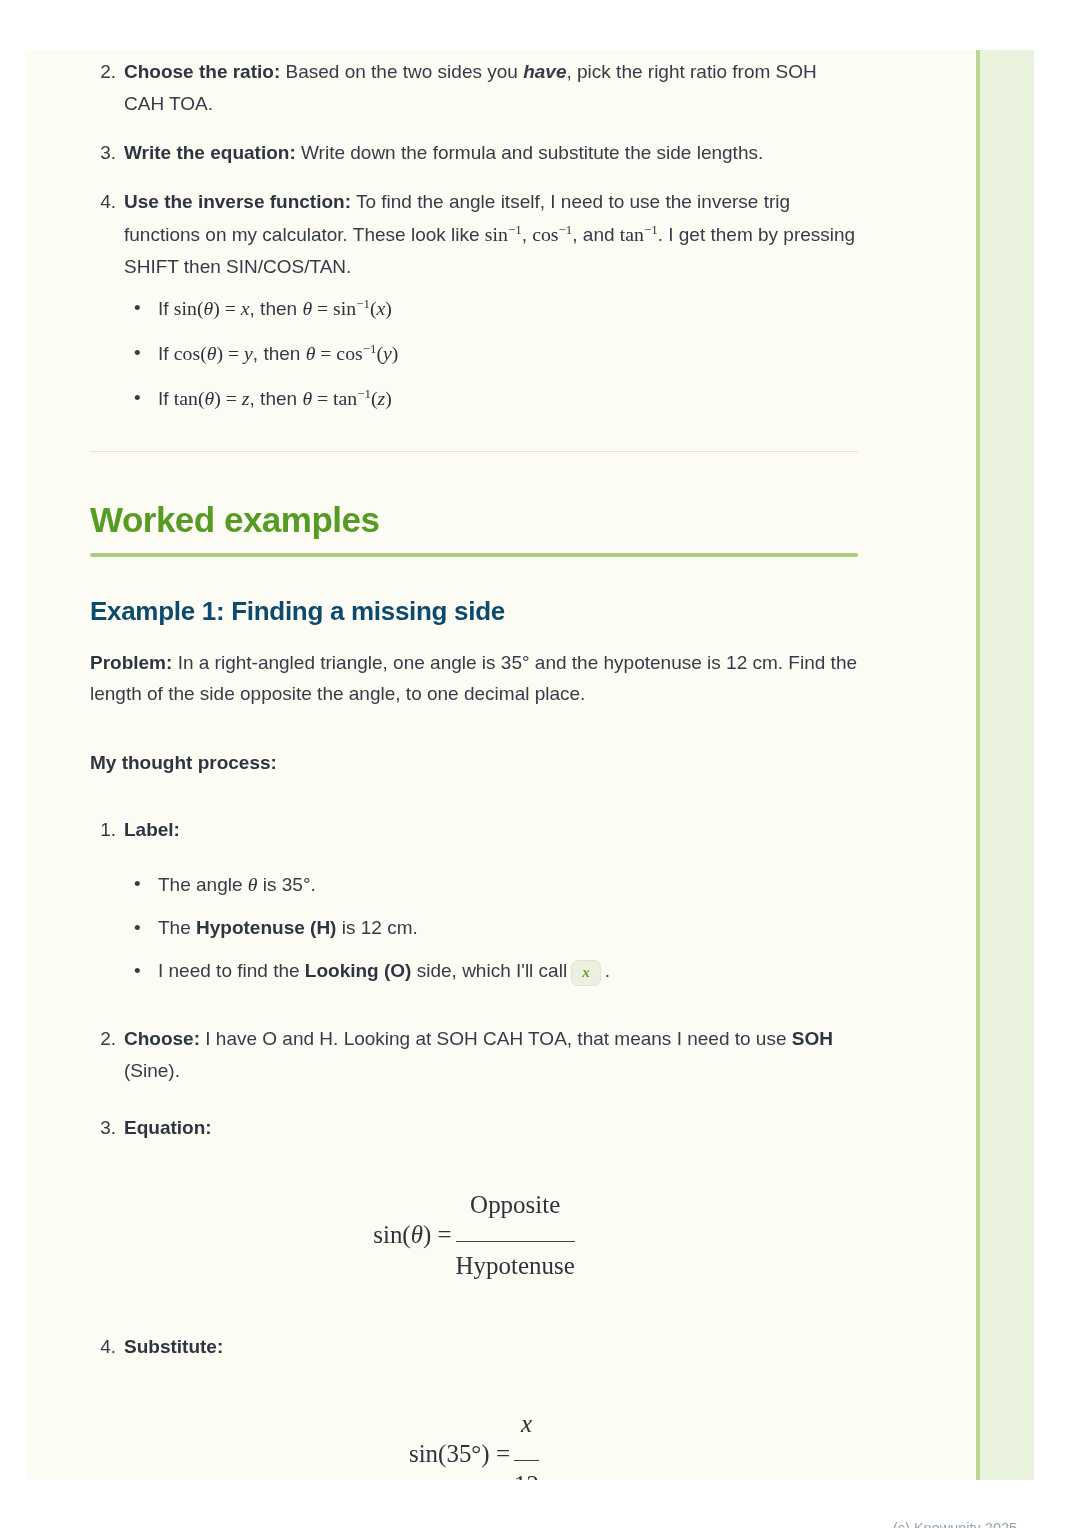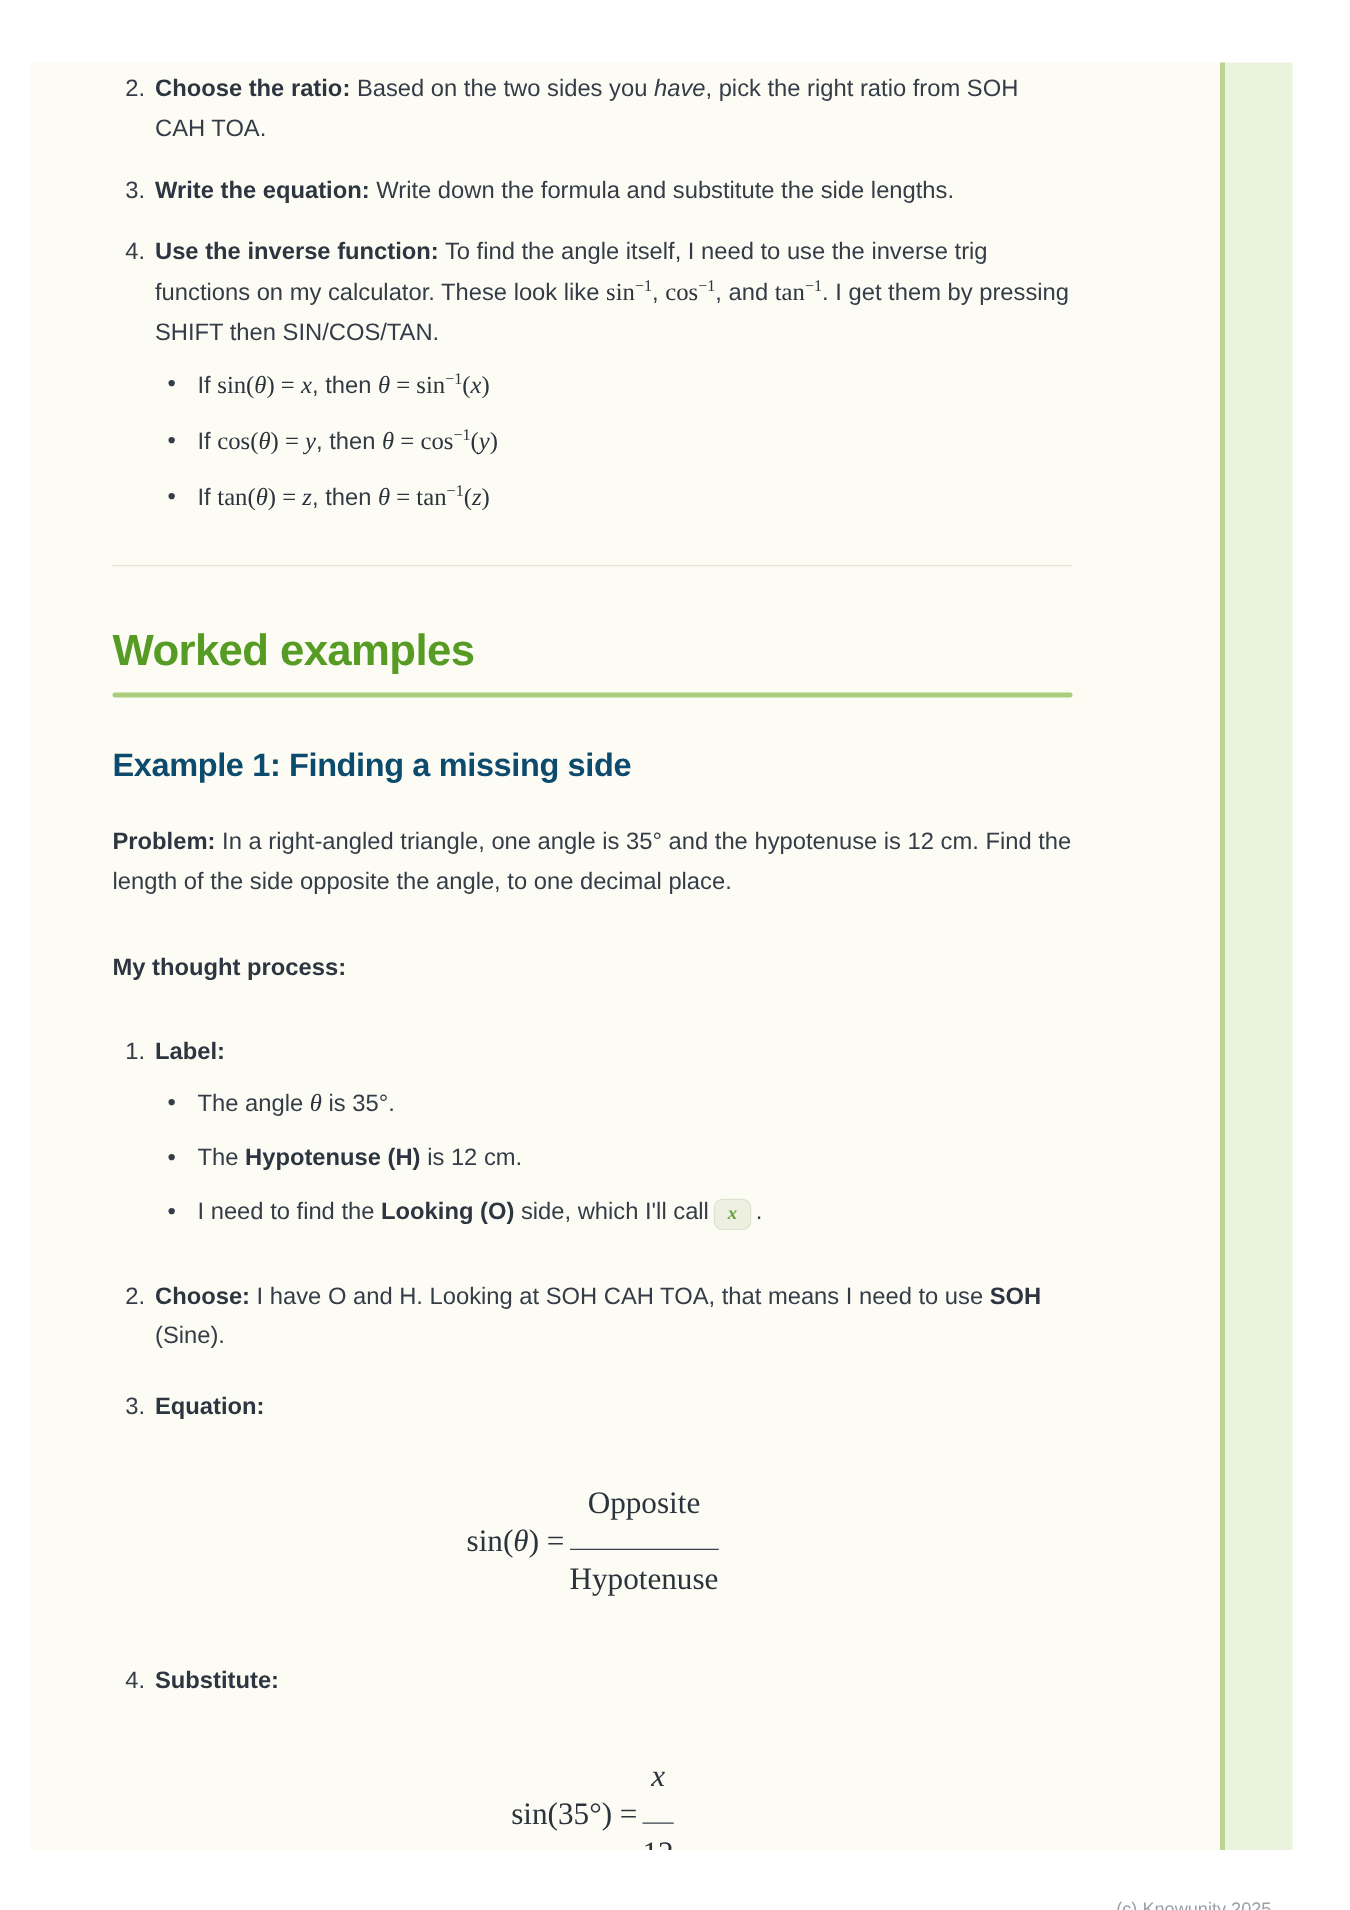--- a/index.html
+++ b/index.html
@@ -14,21 +14,21 @@
   }
   .green-strip {
     position:absolute; left:976px; top:50px; width:58px; height:1430px;
     background:#e9f3dd; border-left:4px solid #bdd593;
   }
   .content { padding:6px 118px 0 65px; font-size:19px; line-height:1.68; }
 
   
   .sg-p  { }
   .sg-b  { font-weight:700; color:#2d3540; }
-  .sg-i  { font-style:italic; }
+  .sg-i  { font-style:italic;font-weight:bold; }
   .sg-m  { font-family:"Liberation Serif","DejaVu Serif",serif; font-size:1.04em; color:#2b333d; }
   .sg-mi { font-family:"Liberation Serif","DejaVu Serif",serif; font-style:italic; font-size:1.04em; color:#2b333d; }
   .sg-ms { font-family:"Liberation Serif","DejaVu Serif",serif; font-size:0.68em; vertical-align:0.55em; color:#2b333d; }
   .sg-chip {
     display:inline-block; background:#edf0e1; border:1px solid #dfe4d0; border-radius:7px;
     padding:2px 10px; margin:0 4px; font-family:"Liberation Serif","DejaVu Serif",serif;
     font-style:italic; font-weight:700; color:#61a033; font-size:15px; line-height:1.3;
   }
 
   
@@ -41,25 +41,25 @@
   .bul { display:flex; align-items:flex-start; margin-bottom:12px; }
   .bul::before { content:"•"; flex:0 0 24px; text-align:left; padding-left:10px; color:#343c47; }
   .math-bullets { margin-top:9px; }
 
   .rule { border:none; border-top:1px solid #e5e1d4; margin-top:24px; }
 
   h1.h1 { font-size:35px; font-weight:700; color:#569b24; letter-spacing:-0.5px; margin-top:47px; line-height:1.2; }
   .h1bar { height:4px; background:#a9cd7c; margin-top:12px; border-radius:2px; }
   h2.h2 { font-size:26px; font-weight:700; color:#0c4a6e; letter-spacing:-0.3px; margin-top:39px; line-height:1.2; }
 
-  .para { margin-top:30px; }
+  .para { margin-top:19px; }
   .thought { margin-top:37px; }
   .ex-list { margin-top:35px; }
   .e-item { margin-top:25px; }
-  .e-bullets { margin-top:9px; }
+  .e-bullets { margin-top:22px; }
   .e-bullets .bul { margin-bottom:11px; }
 
   
   .eq { text-align:center; font-family:"Liberation Serif","DejaVu Serif",serif;
         font-size:24px; color:#2b333d; margin-top:40px; }
   .eq-inline { display:inline-flex; align-items:center; }
   .frac { display:inline-flex; flex-direction:column; text-align:center; margin-left:4px; }
   .fnum { border-bottom:1.5px solid #39414b; padding:0 7px 15px; }
   .fden { padding-top:3px; }
 

